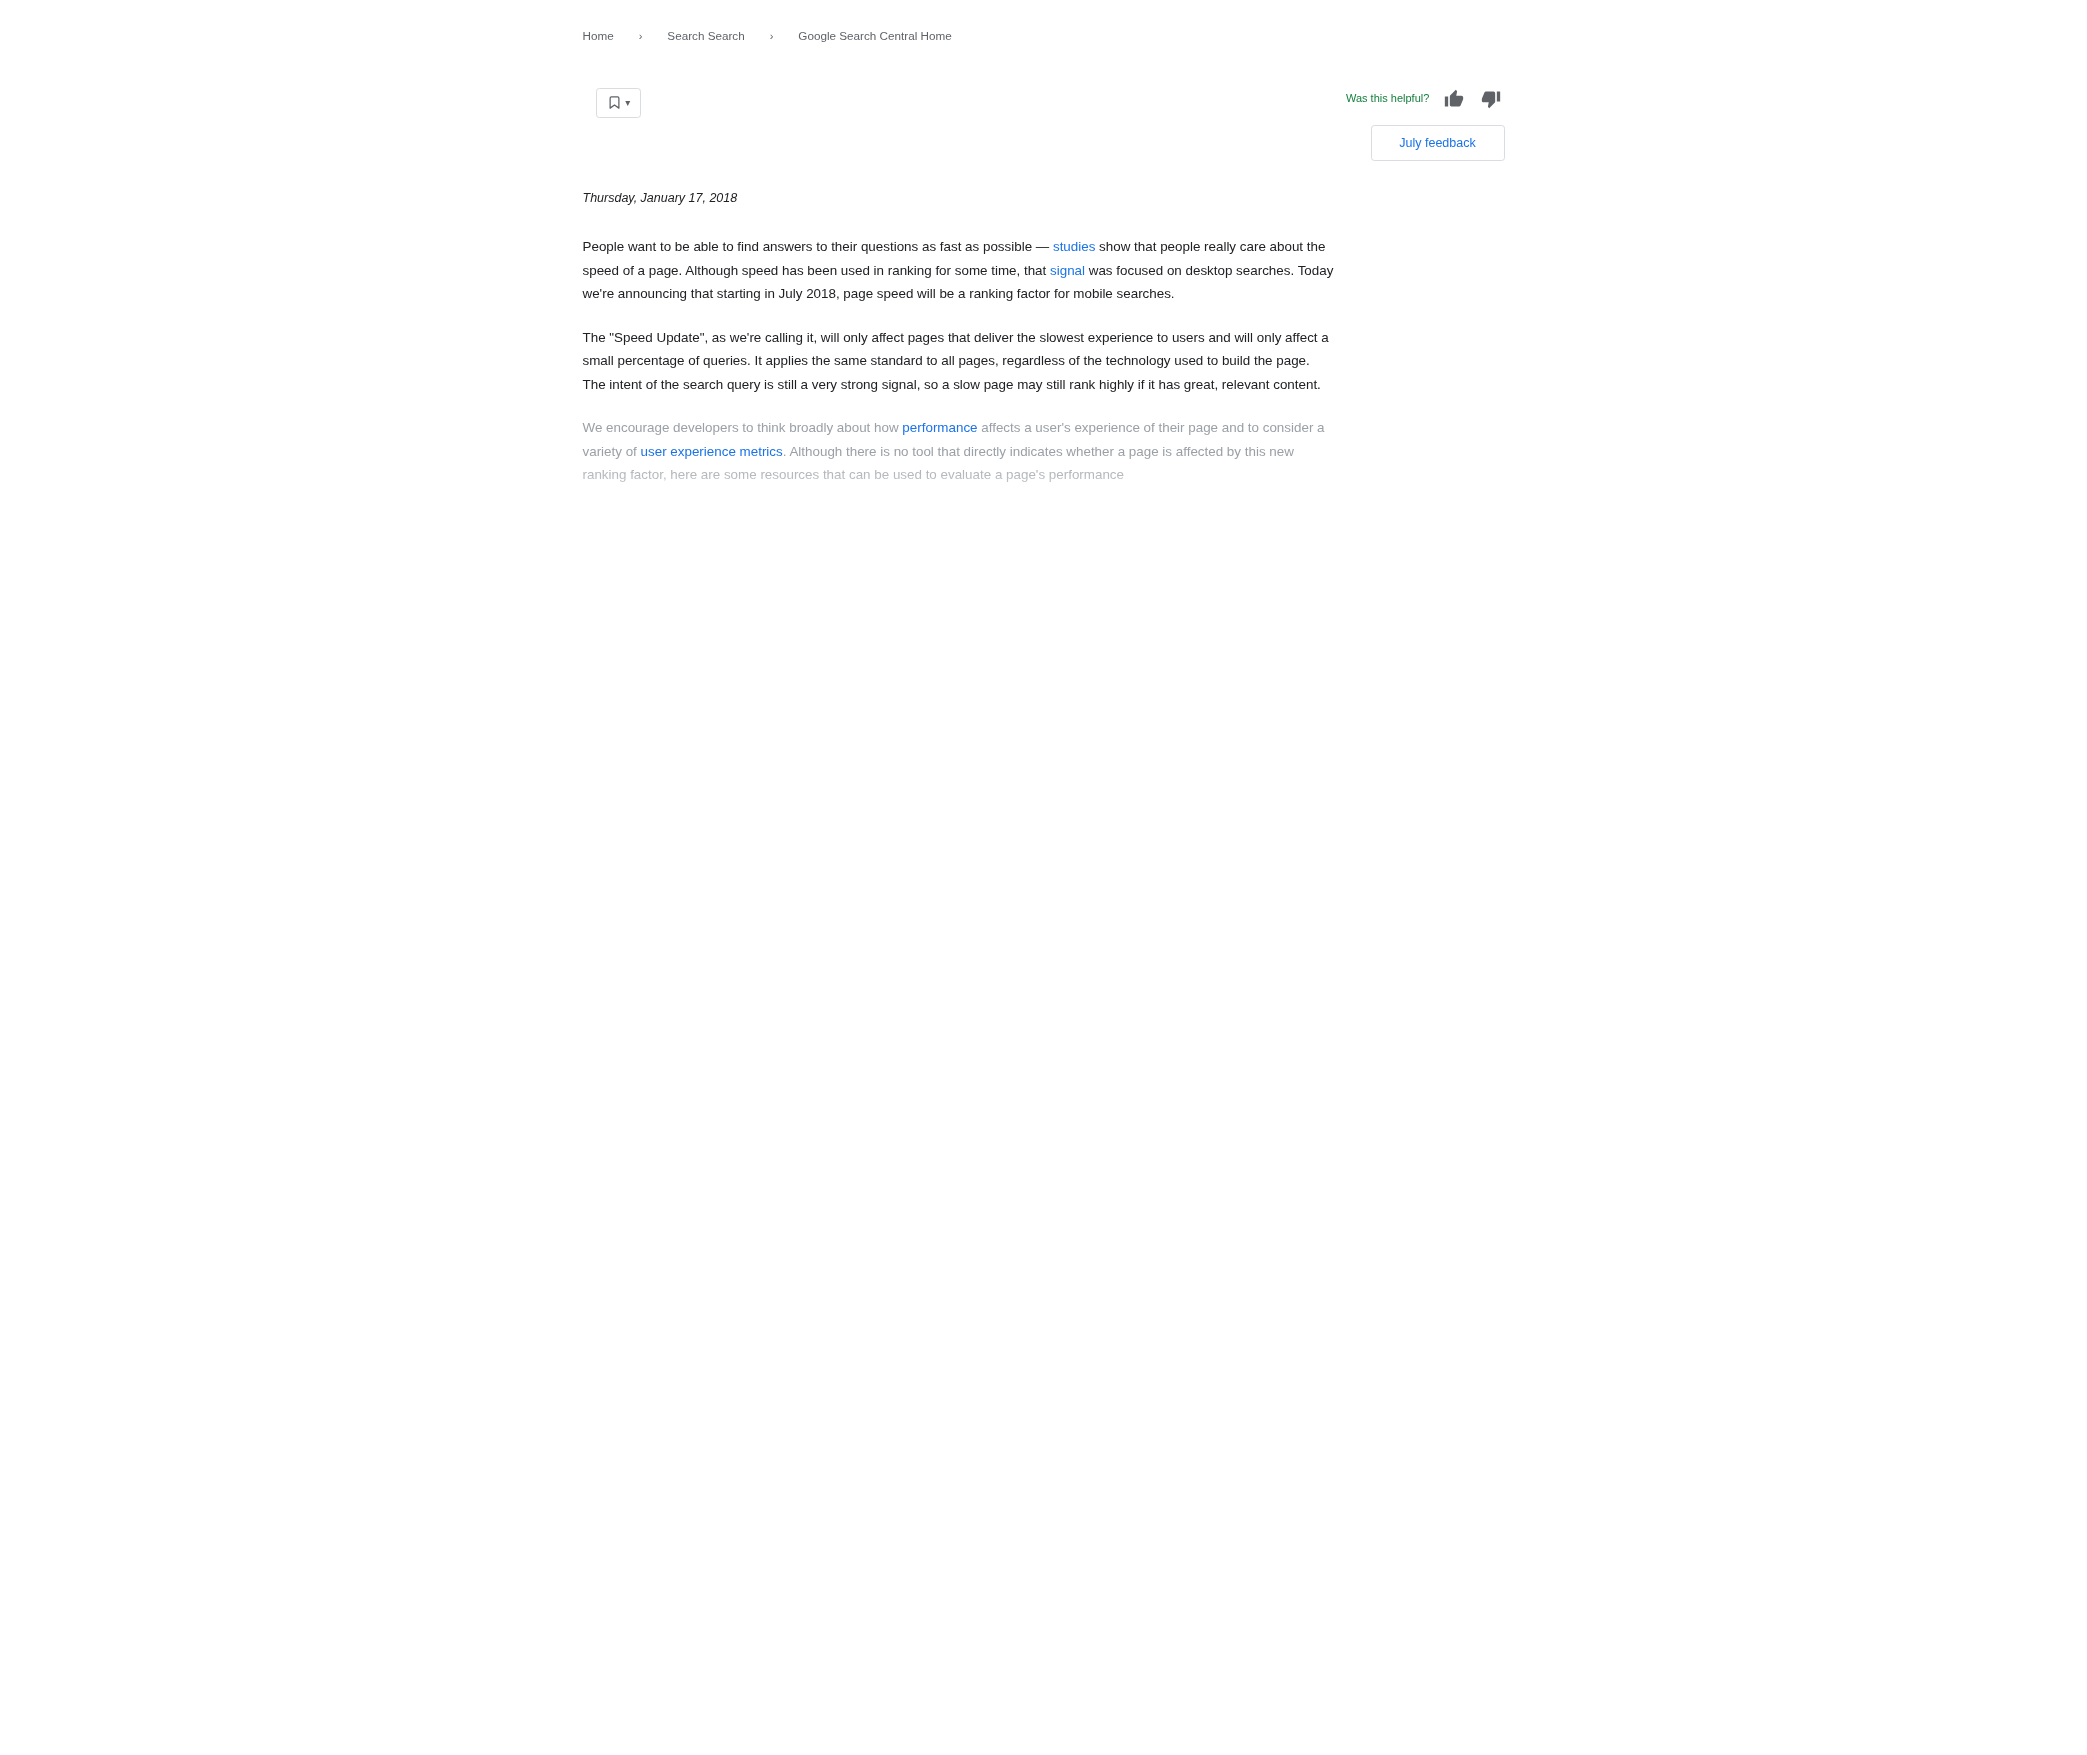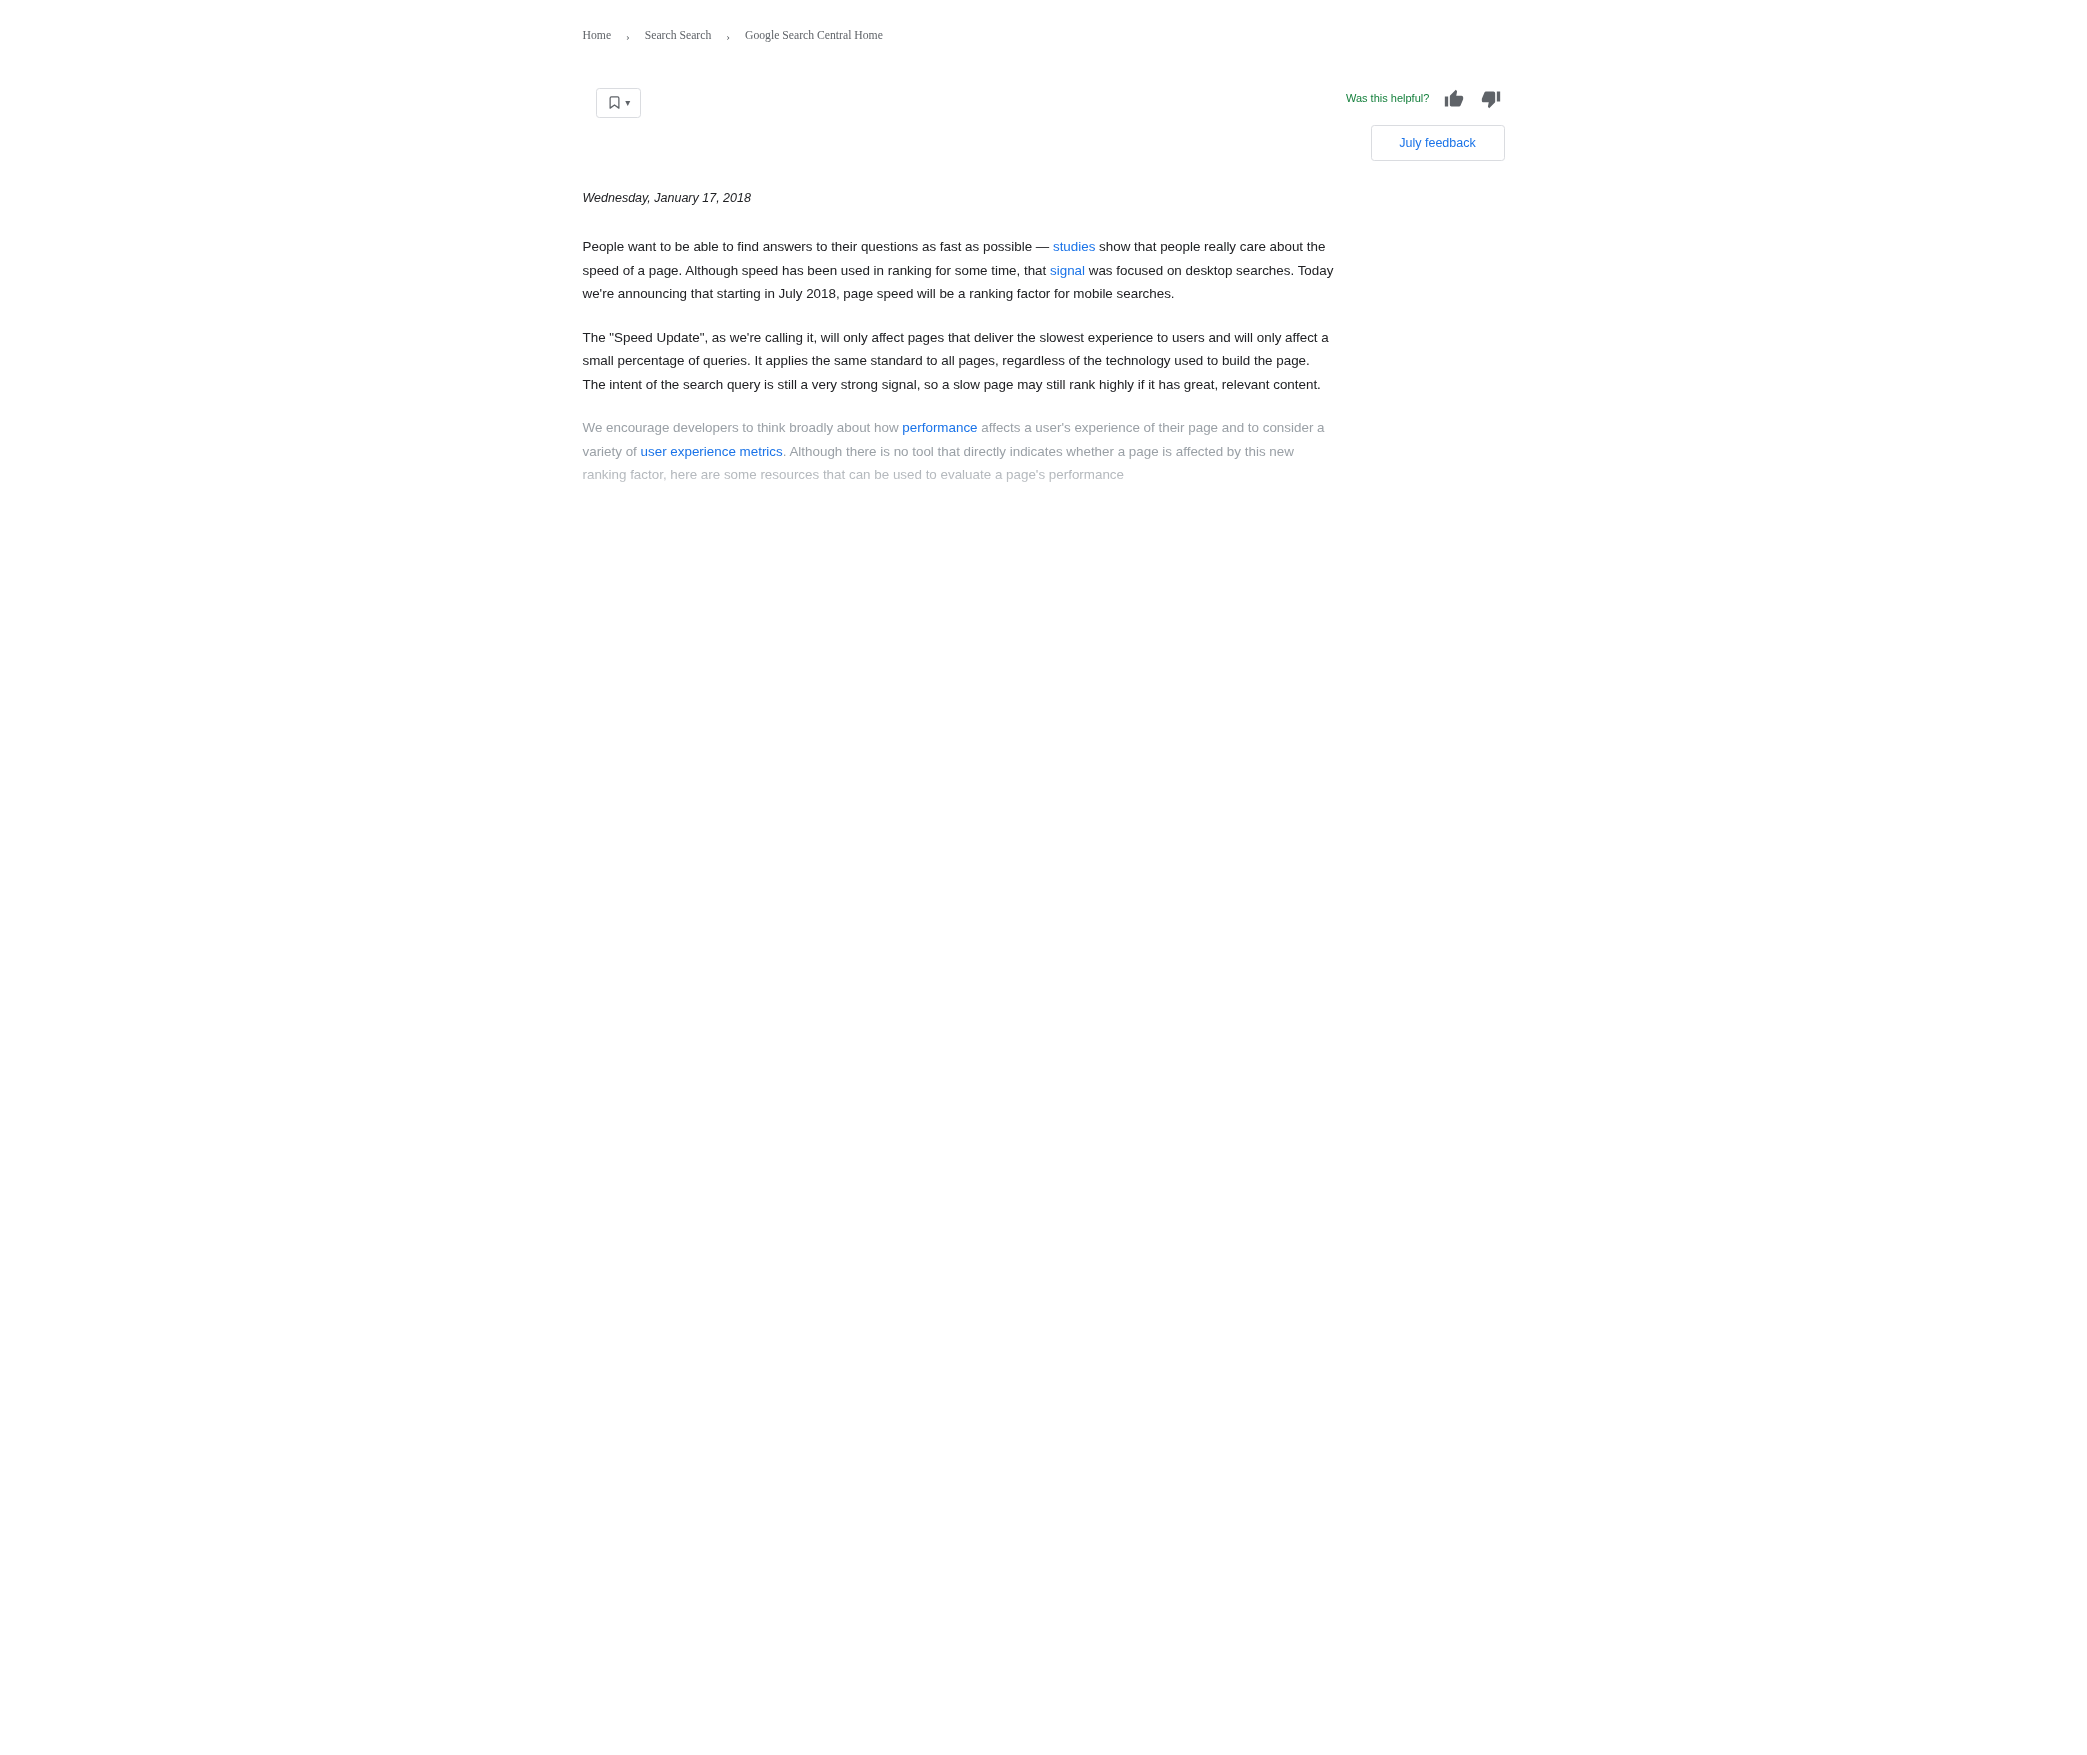--- a/index.html
+++ b/index.html
@@ -19,25 +19,24 @@
     .page-wrapper {
       max-width: 1002px;
       margin: 0 auto;
       padding: 27px 40px;
     }
 
     
     .breadcrumb {
       display: flex;
       align-items: center;
-      gap: 15px;
+      gap: 25px;
       margin-bottom: 33px;
       font-size: 11.7px;
       color: #5f6368;
-      font-family: Liberation Serif, serif;
     }
 
     .breadcrumb-item {
       color: #5f6368;
       text-decoration: none;
       cursor: pointer;
     }
 
     .breadcrumb-separator {
       color: #5f6368;
@@ -210,21 +209,21 @@
           <svg class="thumbs-icon" viewBox="0 0 24 24" xmlns="http://www.w3.org/2000/svg">
             <path d="M15 3H6c-.83 0-1.54.5-1.84 1.22l-3.02 7.05c-.09.23-.14.47-.14.73v2c0 1.1.9 2 2 2h6.31l-.95 4.57-.03.32c0 .41.17.79.44 1.06L9.83 23l6.59-6.59c.36-.36.58-.86.58-1.41V5c0-1.1-.9-2-2-2zm4 0v12h4V3h-4z" fill="#5f6368"></path>
           </svg>
         </button>
       </div>
 
       <button class="send-feedback-btn">July feedback</button>
     </div>
   </div>
 
-  <p class="article-date">Wednesday, January 17, 2018</p>
+  <p class="article-date">Thursday, January 17, 2018</p>
 
   <div class="article-content">
 
     <p>
       People want to be able to find answers to their questions as fast as possible —&nbsp;<a class="article-link" href="#">studies</a> show that people really care about the speed of a page. Although speed has been used in ranking for some time, that <a class="article-link" href="#">signal</a> was focused on desktop searches. Today we're announcing that starting in July 2018, page speed will be a ranking factor for mobile searches.
     </p>
 
     <p>
       The "Speed Update", as we're calling it, will only affect pages that deliver the slowest experience to users and will only affect a small percentage of queries. It applies the same standard to all pages, regardless of the technology used to build the page. The intent of the search query is still a very strong signal, so a slow page may still rank highly if it has great, relevant content.
     </p>

